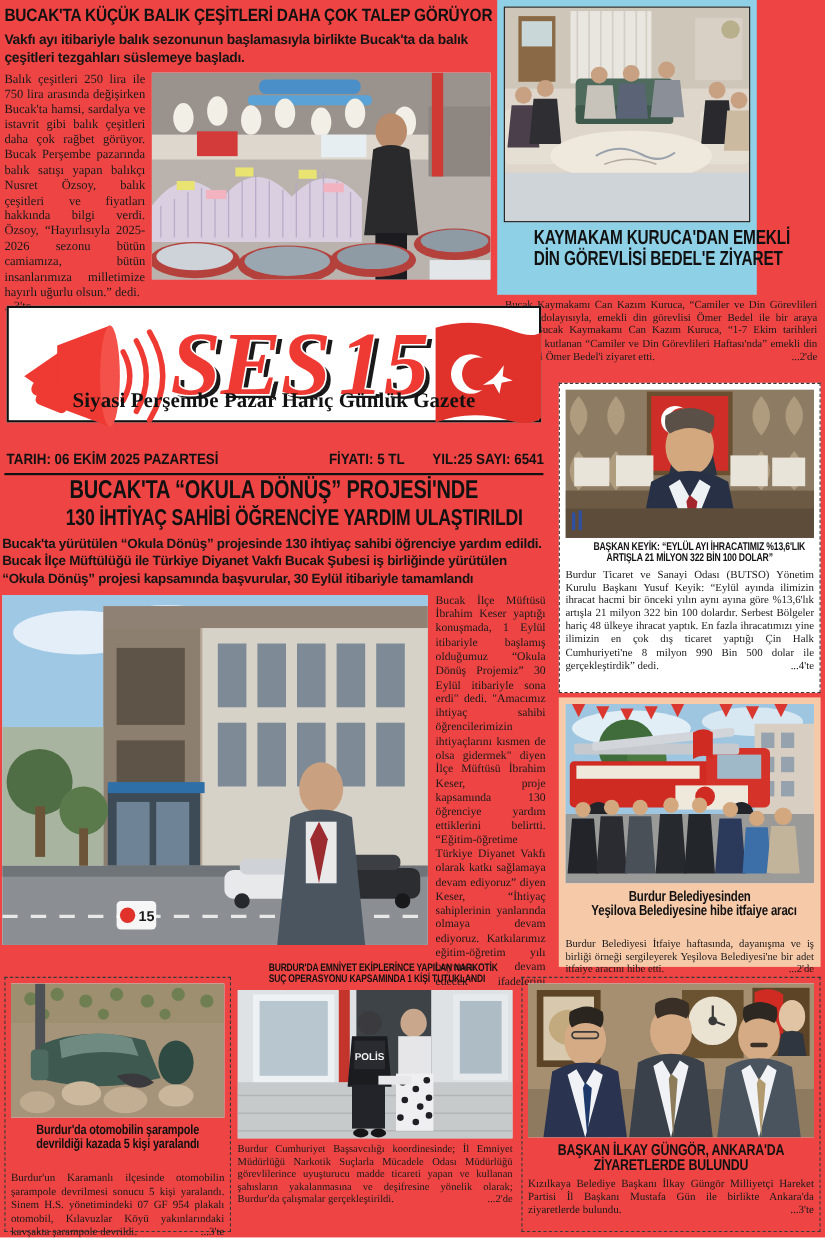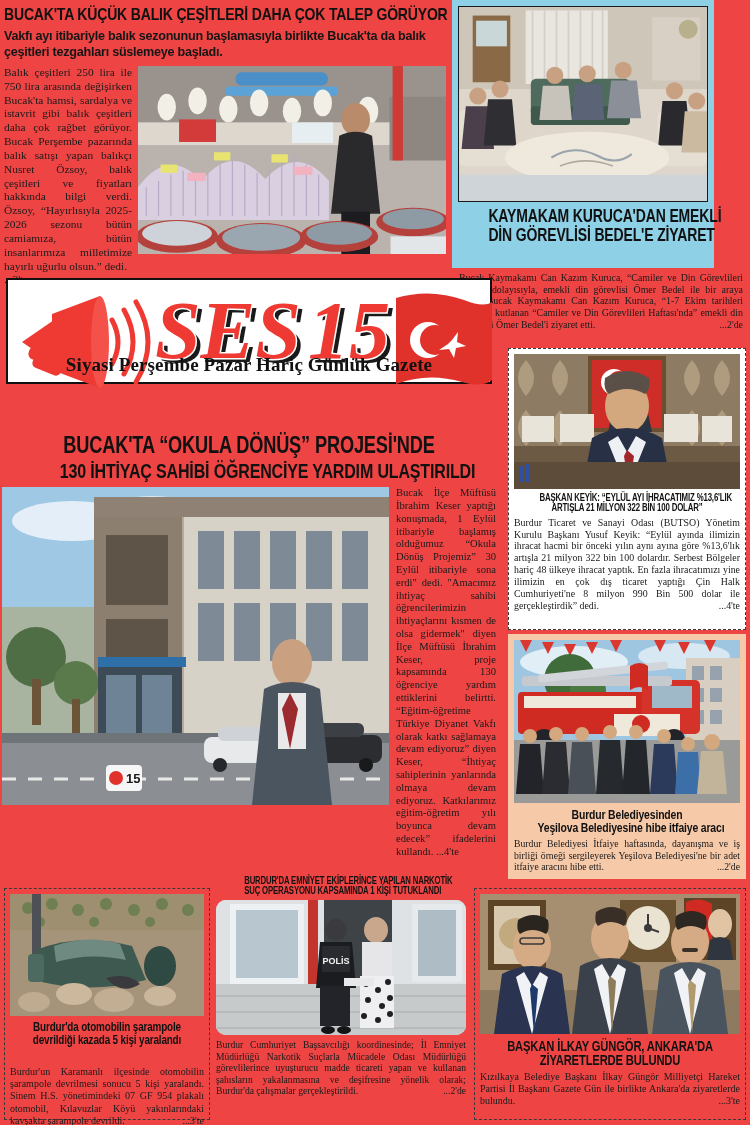--- a/index.html
+++ b/index.html
@@ -41,21 +41,21 @@
   #topLeftSub {
     font-family:"Liberation Sans", sans-serif; font-weight:600;
     font-size:12.6px; line-height:1.28; color:#151515; margin-top:5px;
     letter-spacing:-0.25px;
   }
   #topLeftCols { display:flex; gap:6px; margin-top:6px; }
   #topLeftText { width:128px; font-size:11.4px; line-height:1.215; }
   #fishPhoto { flex:1; height:188px; }
 
   
-  #topRight { position:absolute; left:452px; top:0; width:262px; height:268px; background:#8ed0e6; padding:6px 6px 4px 6px; }
+  #topRight { position:absolute; left:452px; top:0; width:236px; height:268px; background:#8ed0e6; padding:6px 6px 4px 6px; }
   #kaymakamPhoto { width:100%; height:196px; border:1px solid #1a1a1a; }
   #topRightHead { text-align:center; font-size:18.5px; margin-top:5px; }
   #topRightHead div { transform:scaleX(0.88); }
 
   
   #topRightBody { position:absolute; left:452px; top:268px; width:298px; height:70px; padding:4px 7px 0 7px; }
   #topRightBody p { font-size:9.9px; line-height:1.175; }
 
   
   #masthead { position:absolute; left:6px; top:278px; width:486px; height:106px; border:2px solid #111; background:#fff; }
@@ -92,34 +92,34 @@
   #butsoPhoto { width:100%; height:135px; }
   #butsoHead { text-align:center; font-size:12.6px; margin-top:4px; }
   #butsoHead div { transform:scaleX(0.9); }
   #butsoBody { font-size:9.9px; line-height:1.2; margin-top:3px; }
 
   
   #itfaiye { position:absolute; left:508px; top:634px; width:238px; height:245px; background:#f6c9a9; padding:6px; }
   #itfPhoto { width:100%; height:163px; }
   #itfHead { text-align:center; font-size:13.2px; margin-top:5px; }
   #itfHead div { transform:scaleX(0.92); }
-  #itfBody { font-size:9.7px; line-height:1.2; margin-top:3px; }
+  #itfBody { font-size:9.7px; line-height:1.2; margin-top:18px; }
 
   
   #botL { position:absolute; left:4px; top:888px; width:206px; height:232px;
           border:1.5px dashed #3a3a3a; padding:5px; }
   #botLPhoto { width:100%; height:122px; }
   #botLHead { text-align:center; font-size:12.4px; margin-top:5px; }
   #botLHead div { transform:scaleX(0.93); }
   #botLBody { font-size:10px; line-height:1.21; margin-top:20px; }
 
   #botM { position:absolute; left:212px; top:872px; width:258px; height:232px; padding:3px 4px; }
   #botMHead { text-align:center; font-size:12.8px; margin-top:1px; }
   #botMHead div { transform:scaleX(0.9); }
-  #botMPhoto { width:100%; height:135px; margin-top:4px;border-radius:10px; }
+  #botMPhoto { width:100%; height:135px; margin-top:4px; }
   #botMBody { font-size:9.6px; line-height:1.2; margin-top:4px; }
 
   #botR { position:absolute; left:474px; top:888px; width:272px; height:232px;
           border:1.5px dashed #3a3a3a; padding:5px; }
   #botRPhoto { width:100%; height:140px; }
   #botRHead { text-align:center; font-size:14.2px; margin-top:5px; }
   #botRHead div { transform:scaleX(0.92); }
   #botRBody { font-size:10px; line-height:1.2; margin-top:3px; }
 
   .refright { float:right; }
@@ -294,28 +294,34 @@
           <path d="M388 18 q34 -10 68 2 q20 8 28 2 l0 78 q-10 8 -30 2 q-34 -10 -66 2 Z" fill="#e0322b"></path>
           <circle cx="420" cy="60" r="18" fill="#fff"></circle>
           <circle cx="427" cy="60" r="15" fill="#e0322b"></circle>
           <polygon points="444,60 450,52 449,62 458,66 448,68 446,78 441,69 431,70 440,64" fill="#fff"></polygon>
         </g>
       </svg>
       <div id="slogan">Siyasi Perşembe Pazar Hariç Günlük Gazete</div>
     </div>
   </div>
 
+  <div id="dateBar">
+    <div id="dbDate" class="dbItem">TARIH: 06 EKİM 2025 PAZARTESİ</div>
+    <div id="dbPrice" class="dbItem">FİYATI: 5 TL</div>
+    <div id="dbYear" class="dbItem">YIL:25   SAYI: 6541</div>
+  </div>
 
   <div id="mainStory">
     <div id="msHead1" class="hl ctr">
       <div>BUCAK'TA “OKULA DÖNÜŞ” PROJESİ'NDE</div>
     </div>
     <div id="msHead2" class="hl ctr" style="font-size: 20.7px;">
       <div>130 İHTİYAÇ SAHİBİ ÖĞRENCİYE YARDIM ULAŞTIRILDI</div>
     </div>
+    <div id="msSub">Bucak'ta yürütülen “Okula Dönüş” projesinde 130 ihtiyaç sahibi öğrenciye yardım edildi. Bucak İlçe Müftülüğü ile Türkiye Diyanet Vakfı Bucak Şubesi iş birliğinde yürütülen “Okula Dönüş” projesi kapsamında başvurular, 30 Eylül itibariyle tamamlandı</div>
     <div id="msCols">
       <div id="msPhoto" class="photo">
         <svg class="ph" viewBox="0 0 387 318" preserveAspectRatio="none">
           <rect width="387" height="318" fill="#b6bcc1"></rect>
           <rect x="0" y="0" width="387" height="120" fill="#9fc8e4"></rect>
           <ellipse cx="70" cy="34" rx="60" ry="20" fill="#eef5fb" opacity="0.85"></ellipse>
           <ellipse cx="150" cy="24" rx="48" ry="15" fill="#eef5fb" opacity="0.7"></ellipse>
 
           <rect x="92" y="10" width="295" height="236" fill="#b9a99a"></rect>
           <rect x="92" y="10" width="295" height="20" fill="#8f8275"></rect>
@@ -654,18 +660,18 @@
           <path d="M202 74 l8 14 l8 -14 l8 5 l-16 61 l-16 -61 z" fill="#f0f2f5"></path>
           <path d="M210 86 l6 5 l-4 49 l-4 -49 z" fill="#b09a6e"></path>
         </g>
       </svg>
     </div>
     <div id="botRHead" class="hl ctr">
       <div>BAŞKAN İLKAY GÜNGÖR, ANKARA'DA</div>
       <div>ZİYARETLERDE BULUNDU</div>
     </div>
     <div id="botRBody" class="body-serif">
-      <span>Kızılkaya Belediye Başkanı İlkay Güngör Milliyetçi Hareket Partisi İl Başkanı Gazete Gün ile birlikte Ankara'da ziyaretlerde bulundu.</span>
+      <span>Kızılkaya Belediye Başkanı İlkay Güngör Milliyetçi Hareket Partisi İl Başkanı Mustafa Gün ile birlikte Ankara'da ziyaretlerde bulundu.</span>
       <span class="ref refright">...3'te</span>
     </div>
   </div>
 
 </div>
 
 </body></html>

